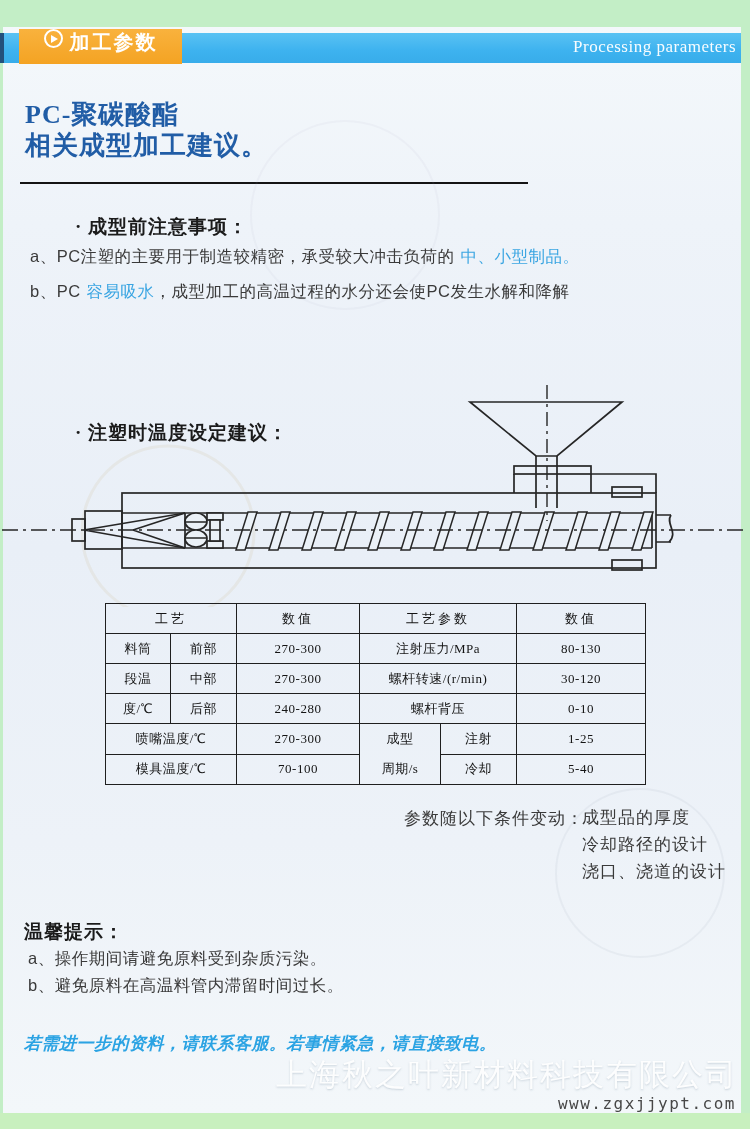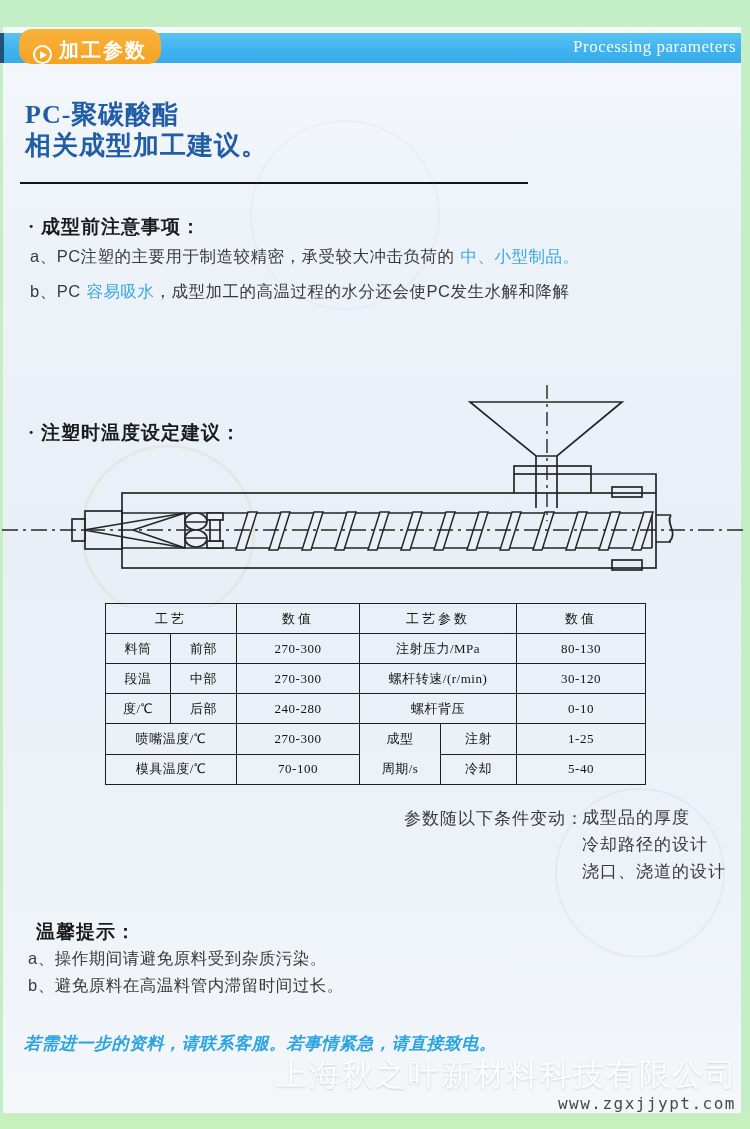--- a/index.html
+++ b/index.html
@@ -16,23 +16,23 @@
   .bottom-green { position:absolute; left:0; bottom:0; width:750px; height:16px; background:#c8f0be; }
   .right-green  { position:absolute; right:0; top:0; width:9px; height:1129px; background:#c3eec6; }
 
   
   .topbar {
     position:absolute; left:0; top:33px; width:741px; height:30px;
     background:linear-gradient(180deg,#59c2f3 0%,#3db2ef 60%,#38acea 100%);
   }
   .topbar-darkedge { position:absolute; left:0; top:33px; width:4px; height:30px; background:#23507c; }
   .badge {
-    position:absolute; left:19px; top:29px; width:142px; height:35px;
+    position:absolute; left:19px; top:29px; width:163px; height:35px;
     background:linear-gradient(180deg,#f9b23d 0%,#f4a323 100%);
-    display:flex; align-items:flex-end; justify-content:center; gap:7px;border-radius:13px;
+    display:flex; align-items:flex-start; justify-content:center; gap:7px;
   }
   .badge-icon {
     width:19px; height:19px; border:2px solid #fff; border-radius:50%;
     display:flex; align-items:center; justify-content:center; flex:0 0 auto;
   }
   .badge-icon::after { content:""; width:0; height:0; border-left:7px solid #fff; border-top:4.5px solid transparent; border-bottom:4.5px solid transparent; margin-left:2px; }
   .badge-label { color:#fff; font-size:20px; font-weight:700; letter-spacing:2px; font-family:"Liberation Sans",sans-serif; }
   .topbar-en {
     position:absolute; right:14px; top:37px; color:rgba(255,255,255,.96);
     font-family:Liberation Serif, serif; font-size:17px; letter-spacing:.5px;
@@ -42,21 +42,21 @@
   .doc-title {
     position:absolute; left:25px; top:99px; color:#215da6;
     font-family:"Liberation Serif",serif; font-weight:700;
     font-size:26px; line-height:31px; letter-spacing:1px;
   }
   .title-rule { position:absolute; left:20px; top:182px; width:508px; height:2px; background:#141414; }
 
   
   .sec-heading {
     position:absolute; color:#1b1b1b; font-family:"Liberation Serif",serif;
-    font-weight:700; font-size:19px; letter-spacing:1px;
+    font-weight:700; font-size:19px; letter-spacing:1px;margin-left:47px;
   }
   .h-precautions { left:28px; top:214px; }
   .h-temp       { left:28px; top:420px; }
   .body-line { position:absolute; color:#3a3a3a; font-size:16.5px; letter-spacing:.5px; }
   .hl { color:#3aa5e2;padding-left:6px; }
   .line-a  { left:30px; top:246px; }
   .line-b  { left:30px; top:281px; }
   .line-b2 { left:68px; top:312px; }
 
   
@@ -74,21 +74,21 @@
   }
   table.params tr.hdr td { letter-spacing:3px; }
   .cycle-cell div { line-height:30px; }
 
   
   .cond-label { position:absolute; left:404px; top:807px; font-size:17px; color:#3a3a3a; letter-spacing:1px; }
   .cond-items { position:absolute; left:567px; top:807px; font-size:17px; color:#3a3a3a; letter-spacing:1px; }
   .cond-items div { height:27px; line-height:21px;margin-left:15px; }
 
   
-  .h-tips { position:absolute; left:36px; top:919px; font-family:"Liberation Serif",serif; font-weight:700; font-size:19px; color:#1b1b1b; letter-spacing:1px; }
+  .h-tips { position:absolute; left:24px; top:919px; font-family:"Liberation Serif",serif; font-weight:700; font-size:19px; color:#1b1b1b; letter-spacing:1px; }
   .tip-a { left:28px; top:948px; }
   .tip-b { left:28px; top:975px; }
 
   
   .contact {
     position:absolute; left:24px; top:1032px; color:#2ba3e3;
     font-size:17px; font-weight:700; font-style:italic; letter-spacing:.5px;
   }
   .watermark {
     position:absolute; right:12px; top:1054px; color:rgba(255,255,255,.93);

